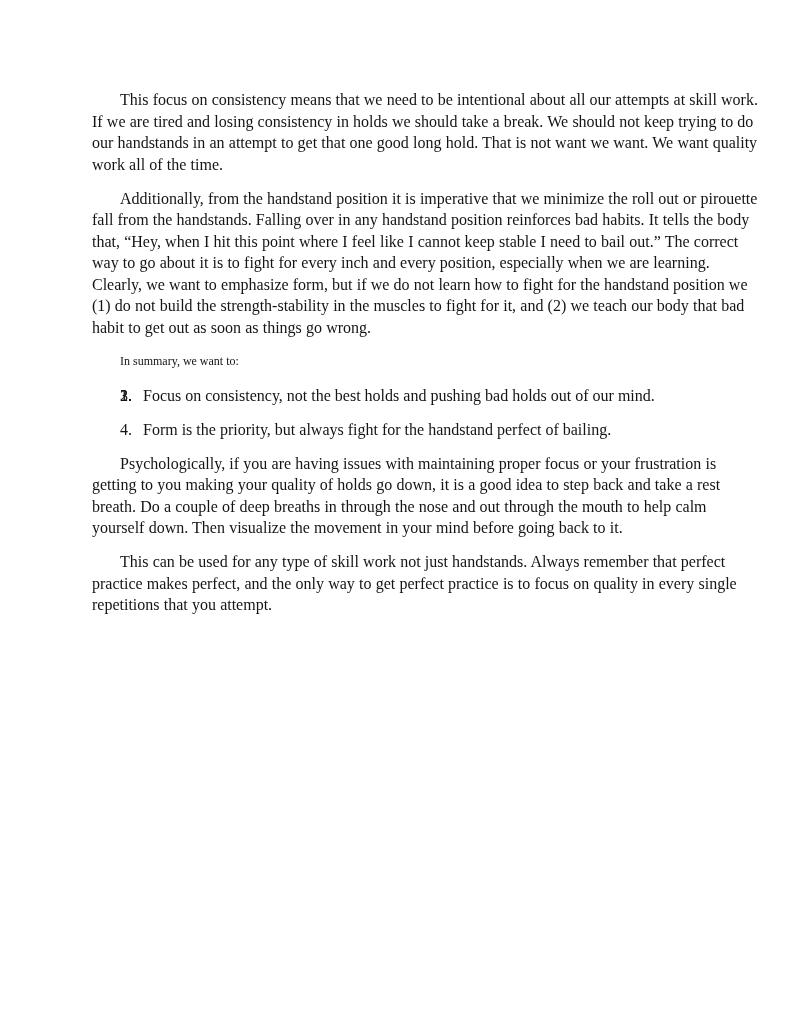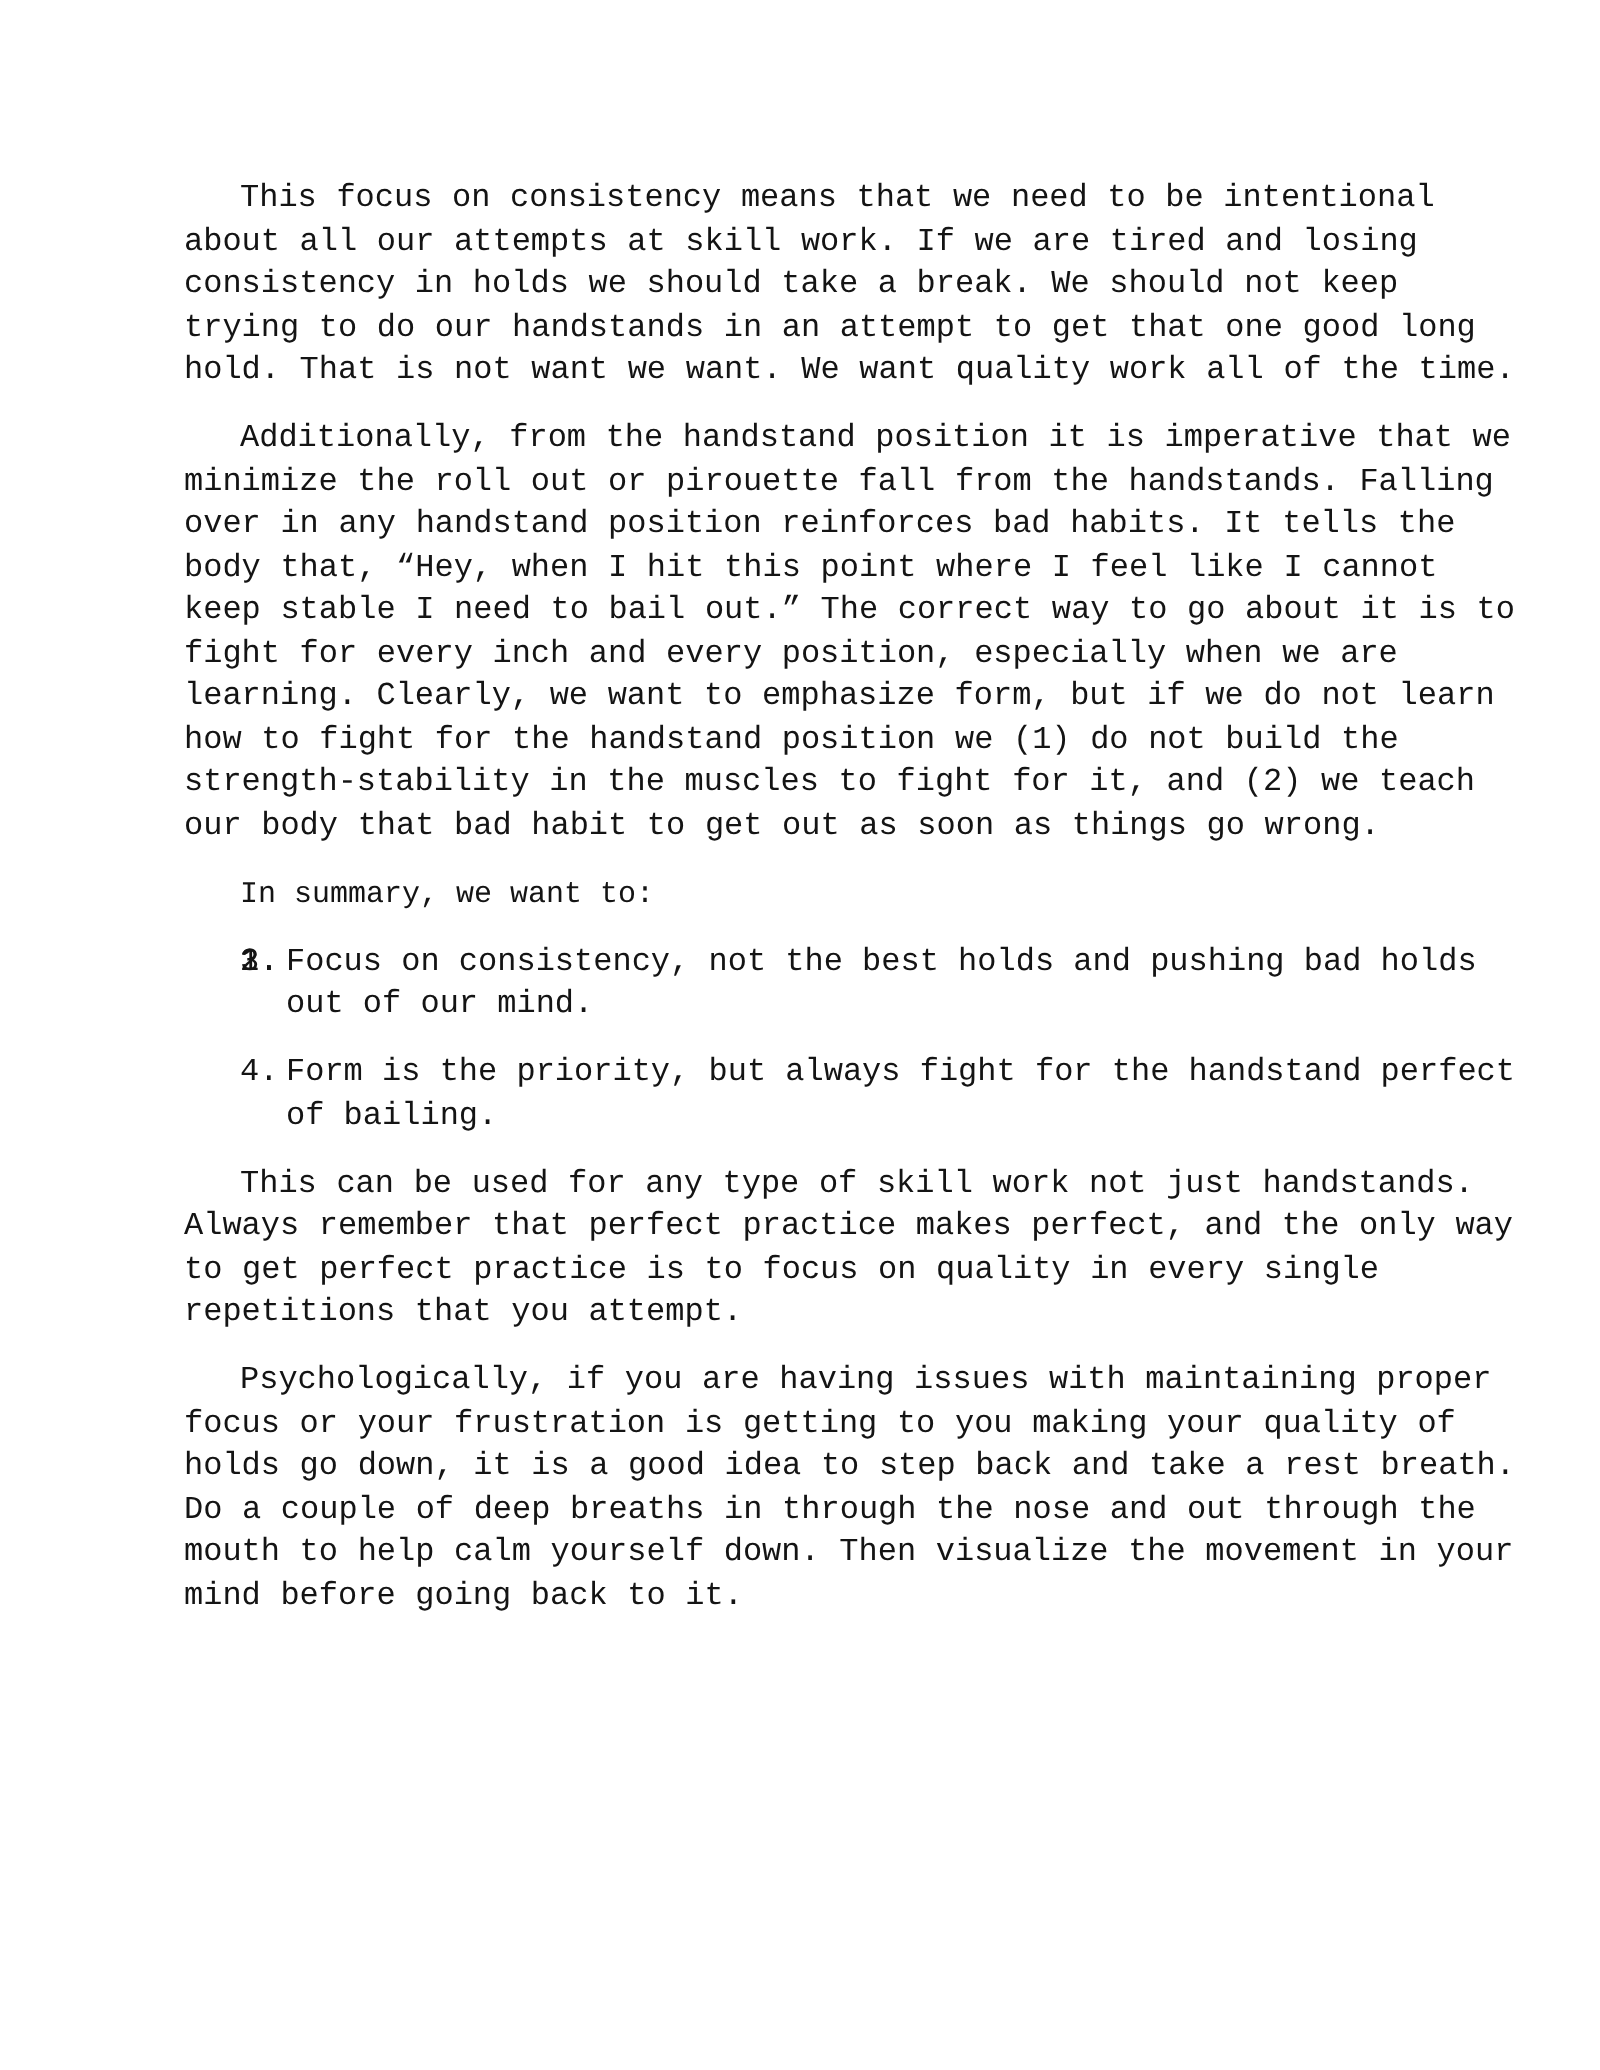--- a/index.html
+++ b/index.html
@@ -12,34 +12,33 @@
     height: 1035px;
     overflow: hidden;
     font-family: "Liberation Serif", "DejaVu Serif", serif;
     color: #141414;
   }
   .page {
     box-sizing: border-box;
     width: 800px;
     height: 1035px;
     padding: 89px 20px 0 92px;
-    font-family: Liberation Mono, monospace;
   }
   .para {
     width: 668px;
     font-size: 16px;
     line-height: 21.5px;
     margin: 0 0 12.5px 0;
     text-indent: 28px;
     text-align: left;
     word-spacing: 0.2px;
   }
   .summary-intro {
     width: 668px;
-    font-size: 15px;
+    font-size: 12px;
     line-height: 21.5px;
     margin: 0 0 12.5px 0;
     text-indent: 28px;
   }
   .numbered-list {
     margin: 0;
     padding: 0;
   }
   .list-item {
     position: relative;
@@ -77,17 +76,17 @@
     <div class="list-item">
       <span class="list-number">3.</span>
       <span class="list-text">Focus on consistency, not the best holds and pushing bad holds out of our mind.</span>
     </div>
     <div class="list-item">
       <span class="list-number">4.</span>
       <span class="list-text">Form is the priority, but always fight for the handstand perfect of bailing.</span>
     </div>
   </div>
 
+  <p class="para">Psychologically, if you are having issues with maintaining proper focus or your frustration is getting to you making your quality of holds go down, it is a good idea to step back and take a rest breath. Do a couple of deep breaths in through the nose and out through the mouth to help calm yourself down. Then visualize the movement in your mind before going back to it.</p>
+
   <p class="para">This can be used for any type of skill work not just handstands. Always remember that perfect practice makes perfect, and the only way to get perfect practice is to focus on quality in every single repetitions that you attempt.</p>
-
-  <p class="para">Psychologically, if you are having issues with maintaining proper focus or your frustration is getting to you making your quality of holds go down, it is a good idea to step back and take a rest breath. Do a couple of deep breaths in through the nose and out through the mouth to help calm yourself down. Then visualize the movement in your mind before going back to it.</p>
 
 </div>
 
 </body></html>

